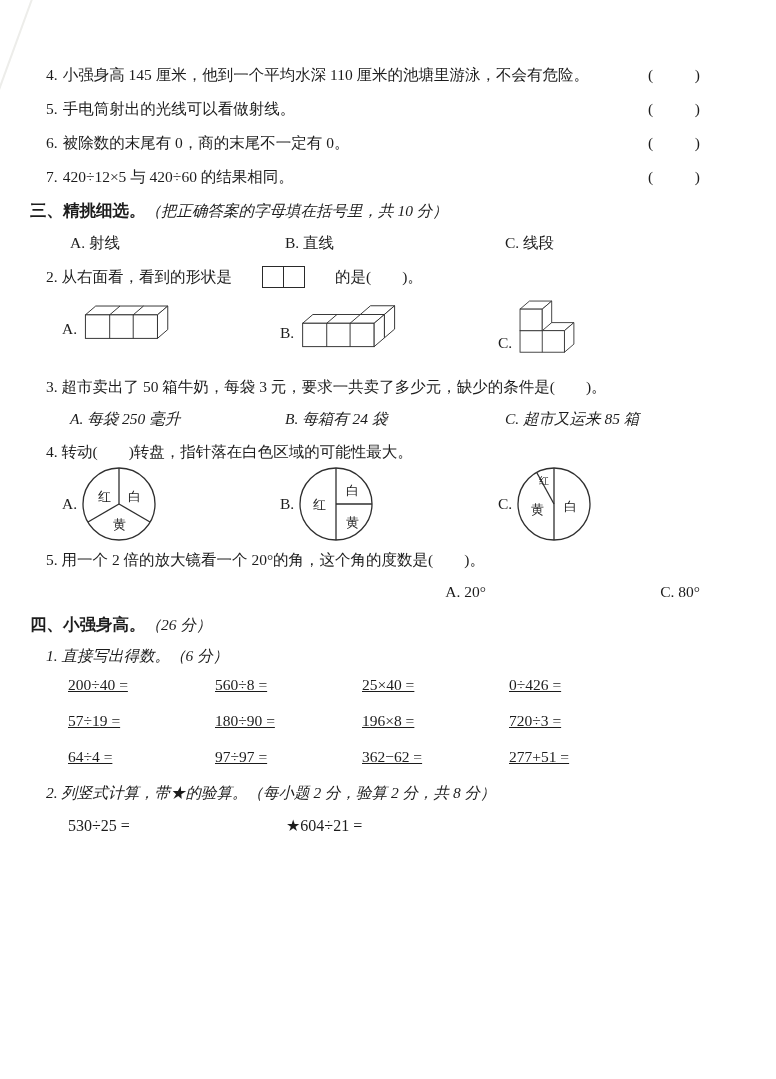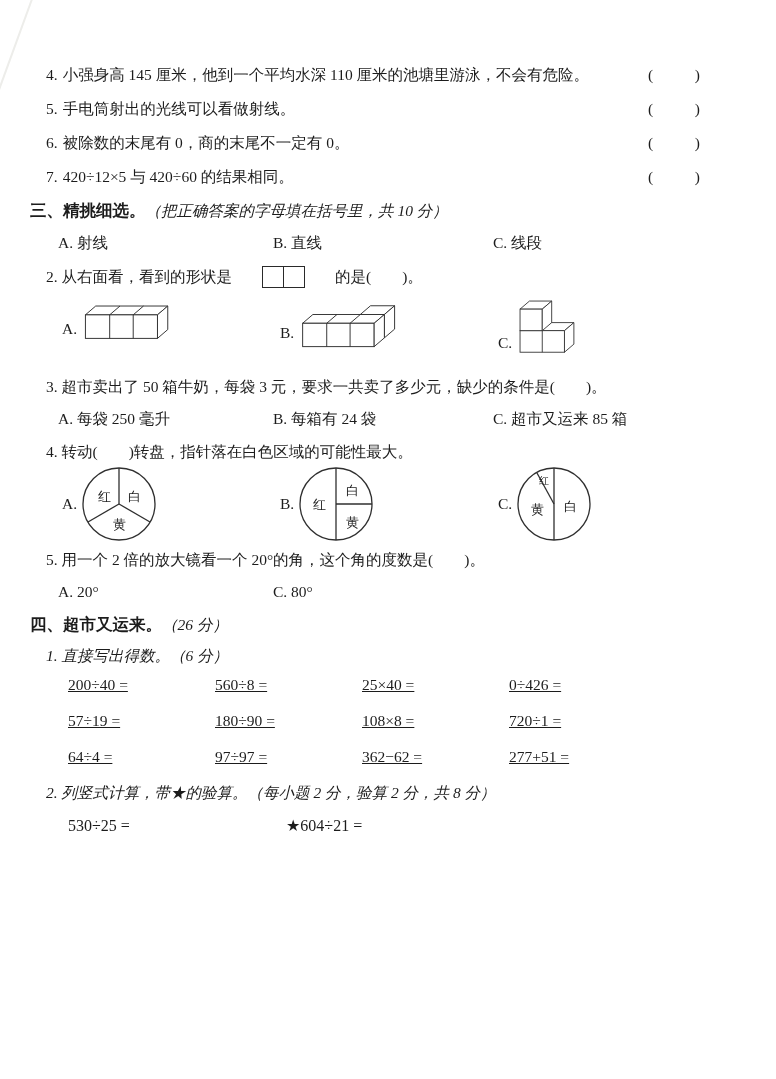--- a/index.html
+++ b/index.html
@@ -25,25 +25,25 @@
   .paren{width:52px;display:flex;justify-content:space-between;}
   
   .sec-head{margin:2px 0 15px 0;line-height:18px;font-size:16.5px;}
   .sec-head .hd{font-weight:bold;}
   .sec-head .note{font-weight:normal;font-style:italic;font-size:15.5px;}
   .sec-head.four{margin-top:16px;margin-bottom:14px;}
   
   .stem{margin:0 0 15px 16px;line-height:16px;}
   .stem.tight{margin-bottom:3px;}
   .stem.mb16{margin-bottom:16px;}
-  .opt-row{display:flex;margin:0 0 14px 28px;line-height:16px;}
+  .opt-row{display:flex;margin:0 0 14px 40px;line-height:16px;}
   .opt-row .opt1{width:215px;}
   .opt-row .opt2{width:220px;}
-  .opt-row.mb17{margin-bottom:17px;}
-  .opt-row.mb16{margin-bottom:16px;}
+  .opt-row.mb17{margin-bottom:17px;font-style:italic;}
+  .opt-row.mb16{margin-bottom:16px;justify-content:flex-end;}
   
   .stem-flex{display:flex;align-items:center;margin:0 0 8px 16px;height:24px;line-height:16px;gap:28px;}
   .sq-box{display:inline-flex;margin:0 2px;}
   .sq{width:20px;height:20px;border:1.3px solid #2a2a2a;background:#fff;}
   .sq + .sq{border-left:none;}
   
   .fig-row{display:flex;align-items:flex-start;margin:0 0 2px 32px;height:80px;}
   .fig-cell{width:218px;display:flex;align-items:center;}
   .fig-cell.c3{width:auto;}
   .fig-label{margin-right:4px;white-space:nowrap;}
@@ -214,36 +214,36 @@
     </div>
   </div>
 
   <div class="stem mb16">5. 用一个 2 倍的放大镜看一个 20°的角，这个角的度数是(　　)。</div>
   <div class="opt-row mb16">
     <span class="opt1">A. 20°</span>
     <span>C. 80°</span>
   </div>
 
   <div class="sec-head four">
-    <span class="hd">四、超市又运来。</span><span class="note">（26 分）</span>
+    <span class="hd">四、小强身高。</span><span class="note">（26 分）</span>
   </div>
 
   <div class="calc-sub">1. 直接写出得数。（6 分）</div>
 
   <div class="calc-row">
     <span>200÷40 =</span>
     <span>560÷8 =</span>
     <span>25×40 =</span>
     <span>0÷426 =</span>
   </div>
   <div class="calc-row">
     <span>57÷19 =</span>
     <span>180÷90 =</span>
-    <span>108×8 =</span>
-    <span>720÷1 =</span>
+    <span>196×8 =</span>
+    <span>720÷3 =</span>
   </div>
   <div class="calc-row">
     <span>64÷4 =</span>
     <span>97÷97 =</span>
     <span>362−62 =</span>
     <span>277+51 =</span>
   </div>
 
   <div class="calc-sub second">2. 列竖式计算，带★的验算。（每小题 2 分，验算 2 分，共 8 分）</div>
 

